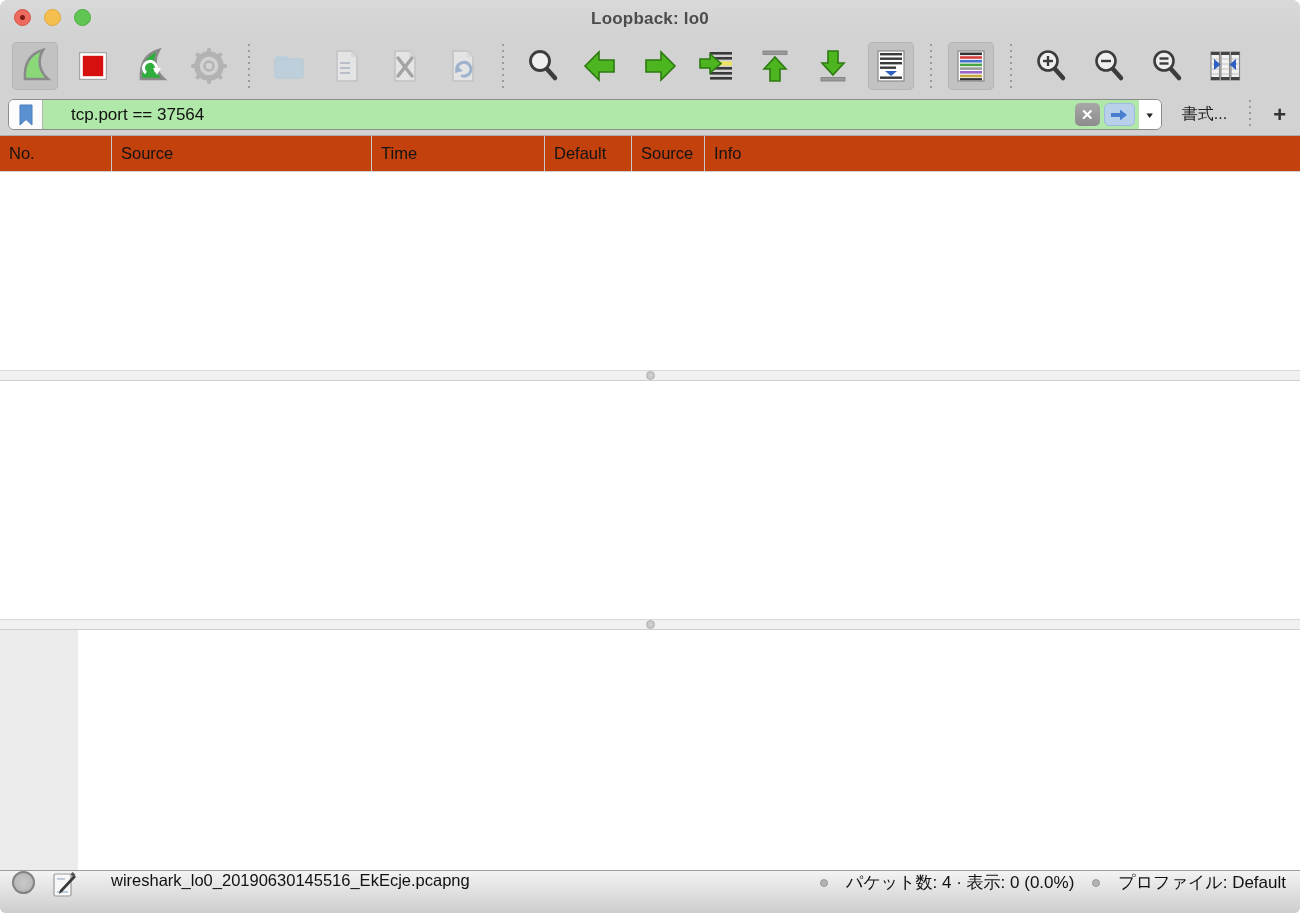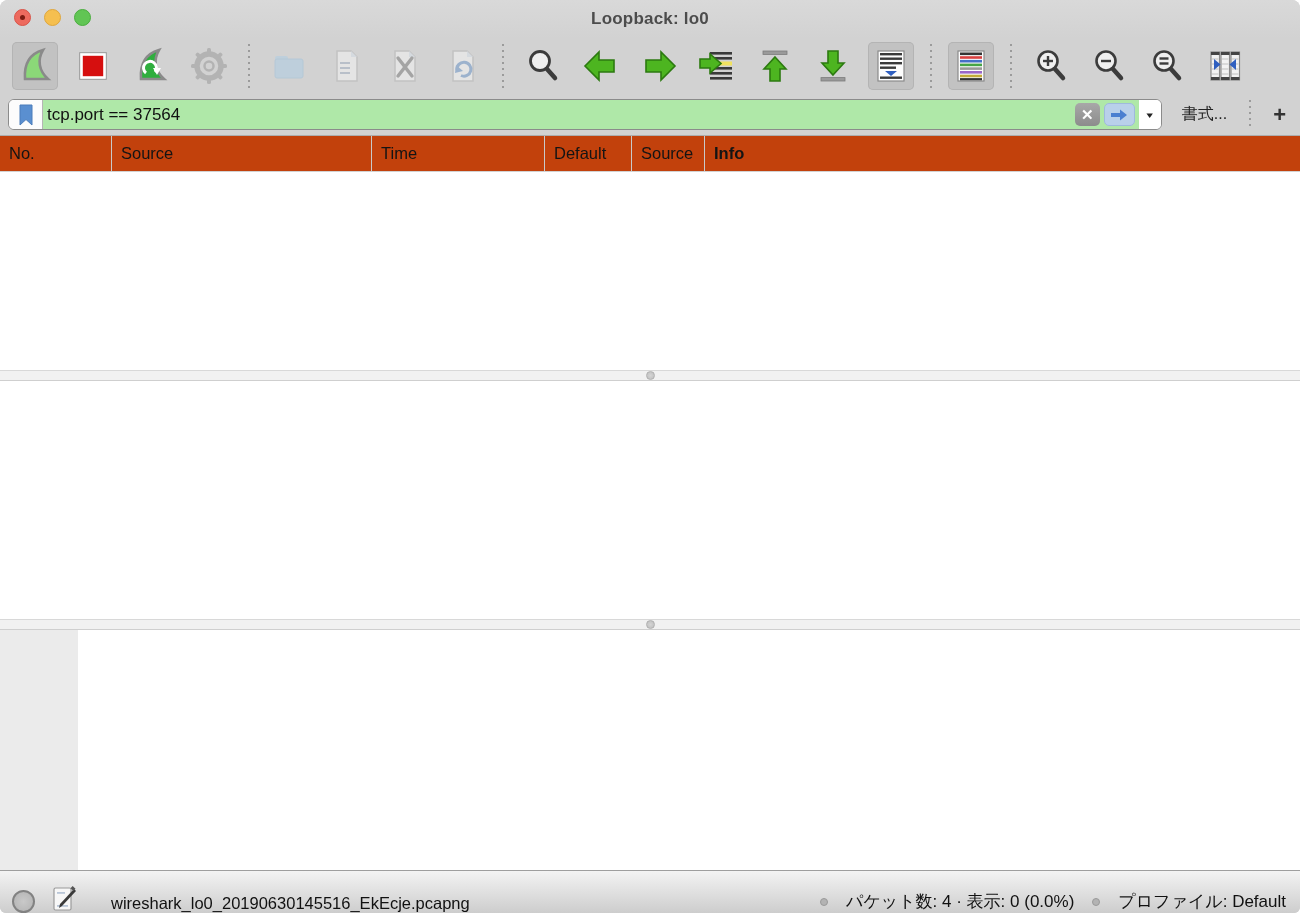--- a/index.html
+++ b/index.html
@@ -26,53 +26,53 @@
   .tsep { width:2px; height:44px; margin:0 10px;
           background:repeating-linear-gradient(to bottom,#9b9b9b 0 2px,transparent 2px 6px); }
 
   
   .filterbar { height:42px; flex:0 0 42px; display:flex; align-items:center; padding:0 14px 0 8px;
                background:#d2d2d2; border-bottom:1px solid #adadad; }
   .filter-input { flex:1; height:31px; display:flex; align-items:stretch; border:1px solid #8b8b8b;
                   border-radius:6px; overflow:hidden; background:#ffffff; }
   .bookmark-btn { width:34px; background:#fcfcfc; border-right:1px solid #b5b5b5;
                   display:flex; align-items:center; justify-content:center; }
-  .filter-green { flex:1; display:flex; align-items:center; padding-left:4px; gap:8px; }
+  .filter-green { flex:1; display:flex; align-items:center; padding-left:28px; gap:8px; }
   .filter-text { font-size:17px; color:#111; white-space:nowrap; }
   .filter-controls { display:flex; align-items:center; gap:4px; padding:0 4px; }
   .clear-btn { width:25px; height:23px; border-radius:5px; background:linear-gradient(#a8a8a8,#8c8c8c);
                color:#fff; font-size:15px; font-weight:bold; display:flex; align-items:center; justify-content:center; }
   .apply-btn { width:31px; height:23px; border-radius:5px; background:#b9d0ea; border:1px solid #9fbadc;
                display:flex; align-items:center; justify-content:center; }
   .caret-seg { width:22px; background:#ffffff; display:flex; align-items:center; justify-content:center;
                font-size:11px; color:#222; }
   .expr-label { font-size:16px; color:#222; margin:0 14px 0 20px; white-space:nowrap; }
   .fsep { width:2px; height:30px; margin:0 8px;
           background:repeating-linear-gradient(to bottom,#9b9b9b 0 2px,transparent 2px 6px); }
   .add-btn { font-size:22px; font-weight:bold; color:#333; margin-left:14px; line-height:1; }
 
   
   .plist-header { height:36px; flex:0 0 36px; display:flex; background:#c2410c; border-bottom:1px solid #d2d2d2; }
   .hcell { display:flex; align-items:center; padding-left:9px; font-size:16.5px; color:#141414;
            border-right:1px solid #c9c9c9; overflow:hidden; white-space:nowrap; }
   .hcell.c-no { width:112px; } .hcell.c-time { width:173px; } .hcell.c-src { width:260px; }
   .hcell.c-dst { width:245px; } .hcell.c-proto { width:87px; } .hcell.c-len { width:73px; }
-  .hcell.c-info { flex:1; border-right:none;font-weight:bold; }
+  .hcell.c-info { flex:1; border-right:none; }
   .pane { background:#ffffff; }
   .pane-list { flex:0 0 198px; }
   .pane-detail { flex:0 0 238px; }
   .pane-bytes { flex:1; display:flex; }
   .bytes-gutter { width:78px; background:#ebebeb; }
   .splitter { flex:0 0 10px; background:#f1f1f1; border-top:1px solid #d8d8d8; border-bottom:1px solid #cfcfcf;
               display:flex; align-items:center; justify-content:center; }
   .grip { width:9px; height:9px; border-radius:50%; background:radial-gradient(#d4d4d4,#bdbdbd); border:1px solid #b0b0b0; }
 
   
   .statusbar { height:43px; flex:0 0 43px; background:linear-gradient(#f3f3f3,#cdcdcd); border-top:1px solid #9e9e9e;
-               display:flex; align-items:flex-end; padding:0 14px 0 12px; }
+               display:flex; align-items:flex-start; padding:0 14px 0 12px; }
   .expert-dot { width:23px; height:23px; border-radius:50%; background:radial-gradient(#c9c9c9,#b2b2b2);
                 border:2px solid #828282; }
   .comment-btn { margin-left:16px; display:flex; }
   .sb-file { margin-left:34px; font-size:16.5px; color:#111; }
   .sb-right { margin-left:auto; display:flex; align-items:center; gap:18px; }
   .sb-dot { width:8px; height:8px; border-radius:50%; background:#b3b3b3; border:1px solid #9a9a9a; }
   .sb-text { font-size:17px; color:#111; white-space:nowrap; }
 </style>
 </head>
 <body>

